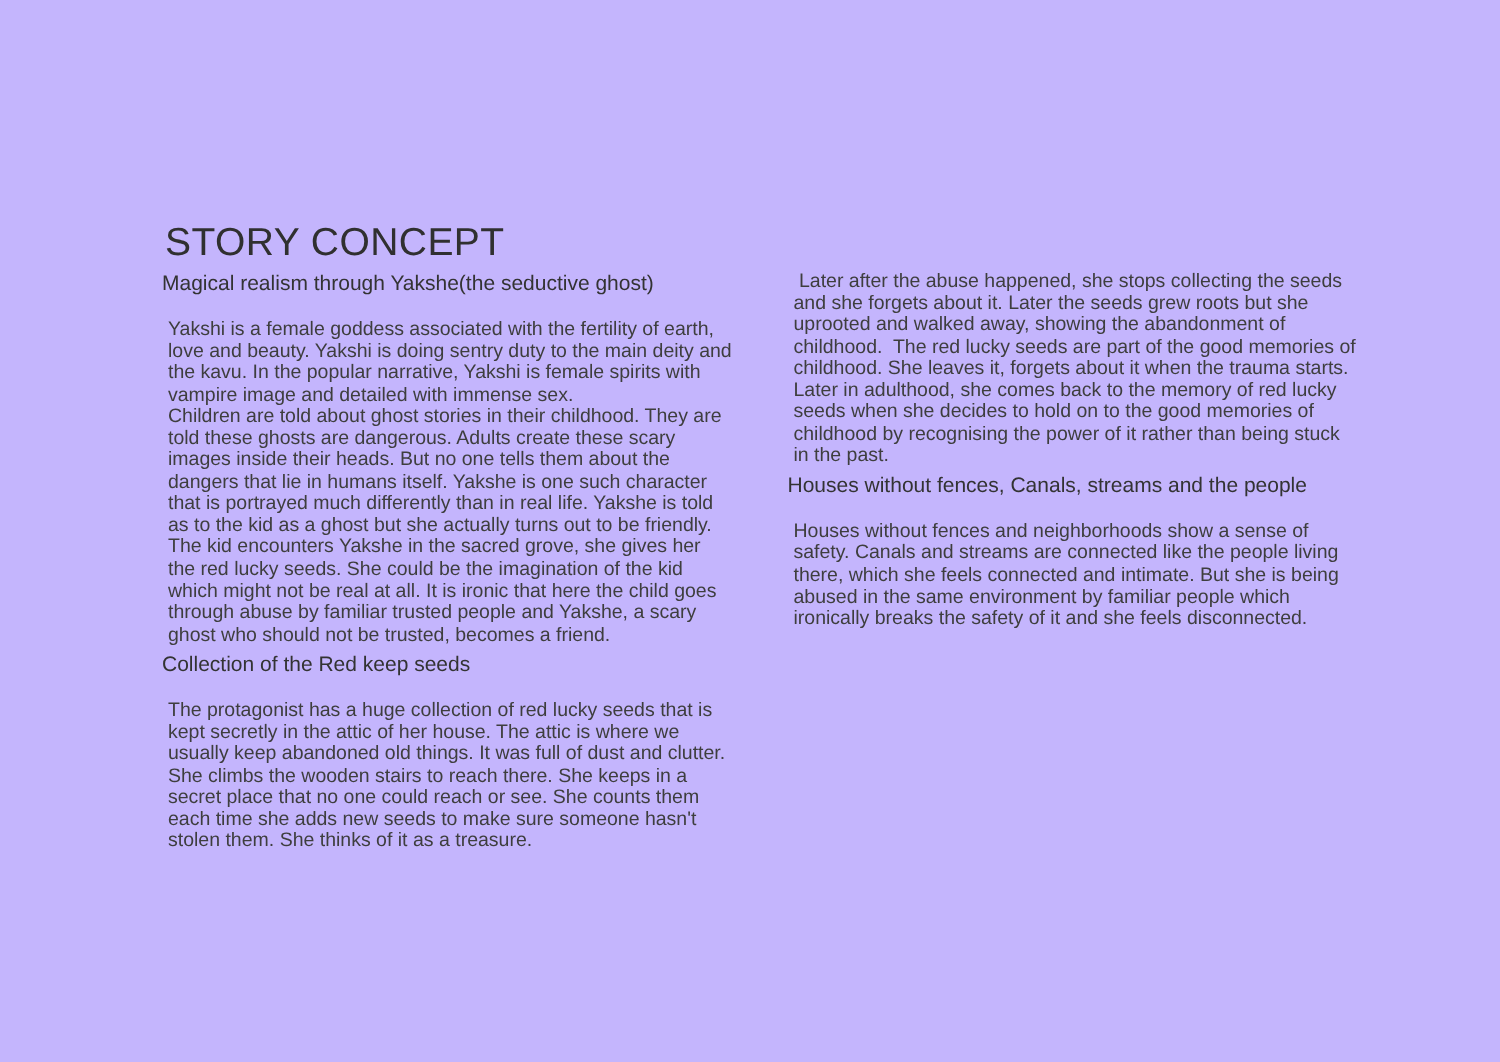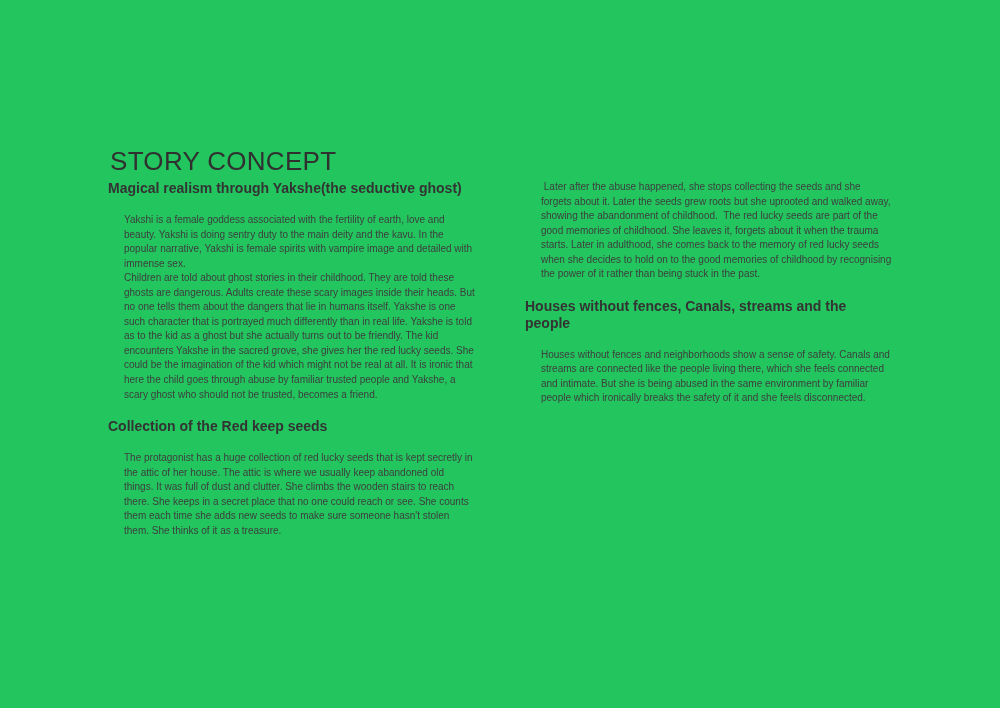--- a/index.html
+++ b/index.html
@@ -10,21 +10,21 @@
     width: 1000px;
     height: 708px;
     background: #ffffff;
     font-family: "Liberation Sans", "DejaVu Sans", sans-serif;
     position: relative;
     overflow: hidden;
   }
   .page {
     position: absolute;
     inset: 0;
-    background: #22c55e;
+    background: #c4b5fd;
   }
   .page-title {
     position: absolute;
     left: 110px;
     top: 129px;
     font-size: 26px;
     font-weight: 400;
     letter-spacing: 0.3px;
     color: #303030;
     white-space: nowrap;
@@ -37,39 +37,39 @@
     display: flex;
     gap: 33px;
     align-items: flex-start;
   }
   .col {
     width: 384px;
     flex: 0 0 384px;
   }
   .col h2 {
     font-size: 14px;
-    font-weight: 700;
+    font-weight: 400;
     line-height: 17px;
     color: #333333;
     margin: 4px 0 15px 0;
   }
   .col > :first-child {
     margin-top: 0;
   }
   .col h2.nowrap {
     white-space: nowrap;
   }
   .col h2.narrow {
     max-width: 352px;
   }
   .col p {
-    font-size: 10px;
+    font-size: 13px;
     line-height: 14.55px;
     color: #3e3e3e;
-    margin: 16px;
+    margin: 4px;
     white-space: pre-wrap;
   }
 </style>
 </head>
 <body>
 
 <div class="page">
 
   <h1 class="page-title">STORY CONCEPT</h1>
 

